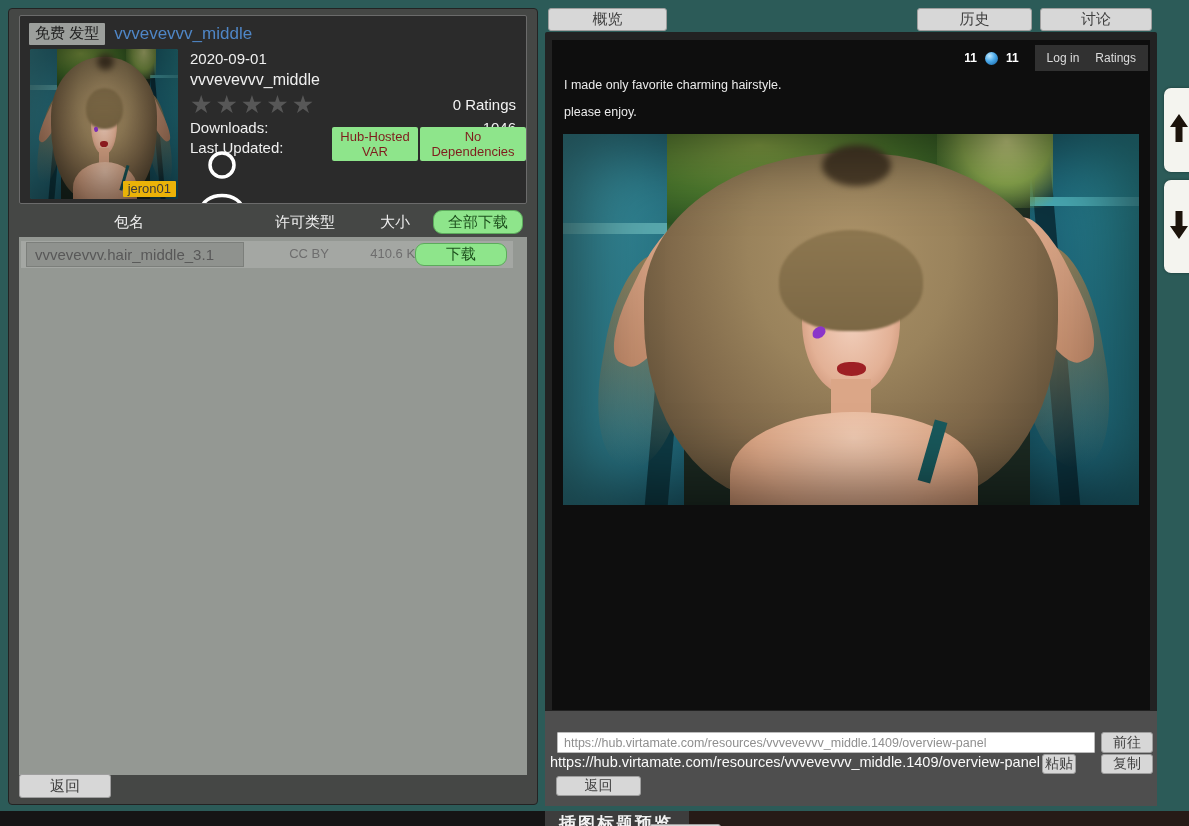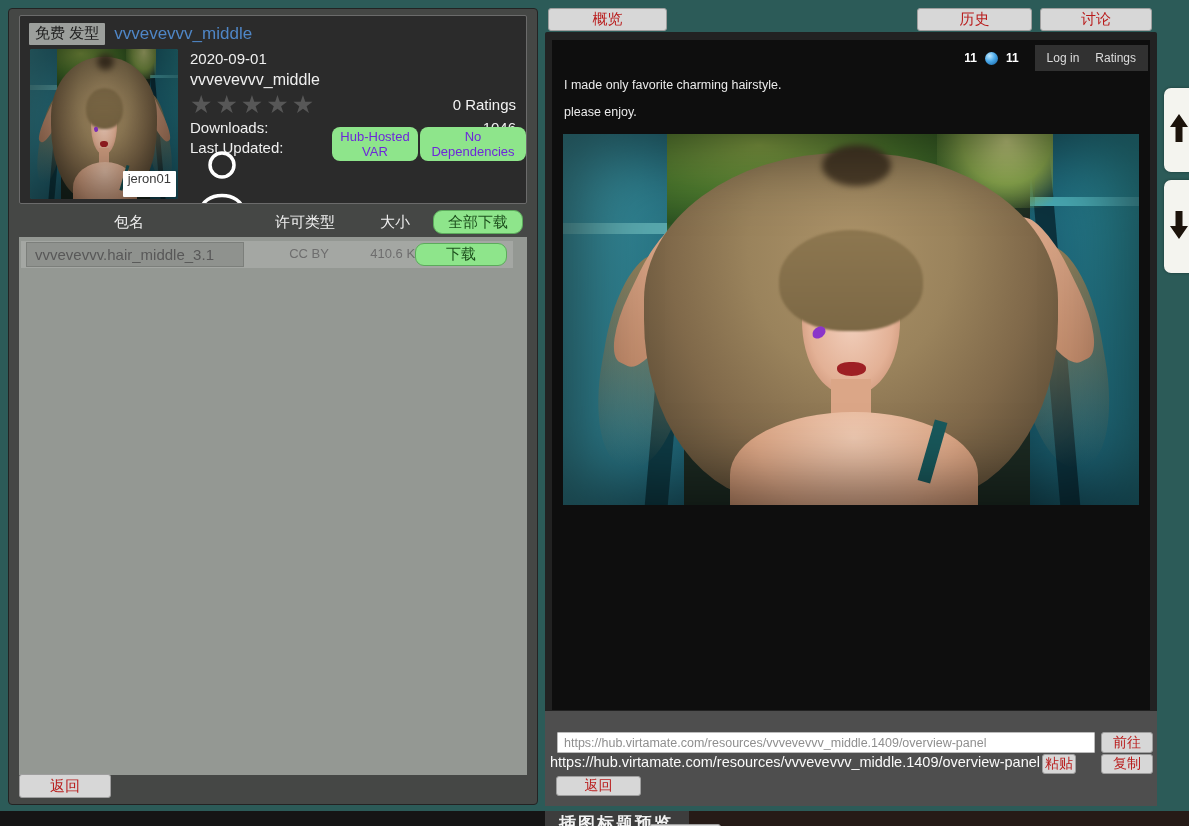--- a/index.html
+++ b/index.html
@@ -29,35 +29,35 @@
   }
   .info-header { position:absolute; left:9px; top:7px; display:flex; align-items:center; gap:9px; }
   .free-badge { background:#9c9f9c; color:#1d1d1d; font-size:15px; padding:1px 6px 2px; border-radius:1px; white-space:nowrap;}
   .res-title { color:#4f86c6; font-size:17px; white-space:nowrap; }
 
   .thumb {
     position:absolute; left:10px; top:33px; width:148px; height:150px;
     border-radius:2px; overflow:hidden; cursor:pointer;
   }
   .thumb-author {
-    position:absolute; right:2px; bottom:2px; background:#ffffff; color:#3a3a3a;
-    font-size:13px; padding:0 5px 11px; border-radius:1px; z-index:5;
+    position:absolute; right:2px; bottom:2px; background:#eab308; color:#3a3a3a;
+    font-size:13px; padding:0 5px 1px; border-radius:1px; z-index:5;
   }
 
   .info-right { position:absolute; left:170px; top:33px; right:10px; color:#efefef; }
   .ir-line { font-size:15px; line-height:20px; }
   .ir-name { font-size:16px; line-height:22px; }
   .stars-row { display:flex; align-items:center; justify-content:space-between; height:27px; }
   .stars { color:#575757; font-size:25px; letter-spacing:3px; line-height:25px; }
   .ratings { font-size:15px; color:#f2f2f2; }
   .kv-row { display:flex; justify-content:space-between; font-size:15px; line-height:20px; }
   .hub-badges { position:absolute; right:0; top:111px; display:flex; gap:2px; }
   .green-badge {
-    background:#8ee58b; color:#6d28d9; font-size:13px; line-height:15px; text-align:center;
-    border-radius:8px; padding:2px 4px; display:flex; align-items:center; justify-content:center;
+    background:#8ee58b; color:#7f1d1d; font-size:13px; line-height:15px; text-align:center;
+    border-radius:2px; padding:2px 4px; display:flex; align-items:center; justify-content:center;
     min-height:33px;
   }
   .gb-hub { width:86px; } .gb-dep { width:106px; }
   .person-icon { position:absolute; left:177px; top:134px; }
 
   
   .tbl-header { position:absolute; left:10px; top:201px; width:508px; height:26px; color:#f0f0f0; font-size:15px; }
   .th-pkg { position:absolute; left:0; top:3px; width:220px; text-align:center; }
   .th-lic { position:absolute; left:236px; top:3px; width:100px; text-align:center; }
   .th-size { position:absolute; left:330px; top:3px; width:92px; text-align:center; }
@@ -72,21 +72,21 @@
   .pkg-name-cell {
     position:absolute; left:5px; top:1px; width:218px; height:25px; background:#8f928e;
     border:1px solid #7c7f7b; color:#585858; font-size:15px; line-height:23px; padding-left:8px;
     white-space:nowrap; overflow:hidden; cursor:pointer;
   }
   .pkg-lic { position:absolute; left:238px; top:5px; width:100px; text-align:center; color:#6e6e6e; font-size:13px; }
   .pkg-size { position:absolute; left:332px; top:5px; width:88px; text-align:center; color:#6e6e6e; font-size:13px; }
   .pkg-dl { position:absolute; right:6px; top:2px; width:92px; height:23px; }
 
   .btn-gray {
-    background:#d7d7d7; color:#b91c1c; border:1px solid #9e9e9e; border-radius:3px;
+    background:#d7d7d7; color:#404040; border:1px solid #9e9e9e; border-radius:3px;
     font-size:15px; display:flex; align-items:center; justify-content:center; cursor:pointer;
   }
   .lp-back { position:absolute; left:10px; bottom:6px; width:92px; height:24px; }
 
   
   .tab { position:absolute; top:8px; height:23px; } 
   .tab-overview { left:548px; width:119px; }
   .tab-history  { left:917px; width:115px; }
   .tab-discuss  { left:1040px; width:112px; }
 

